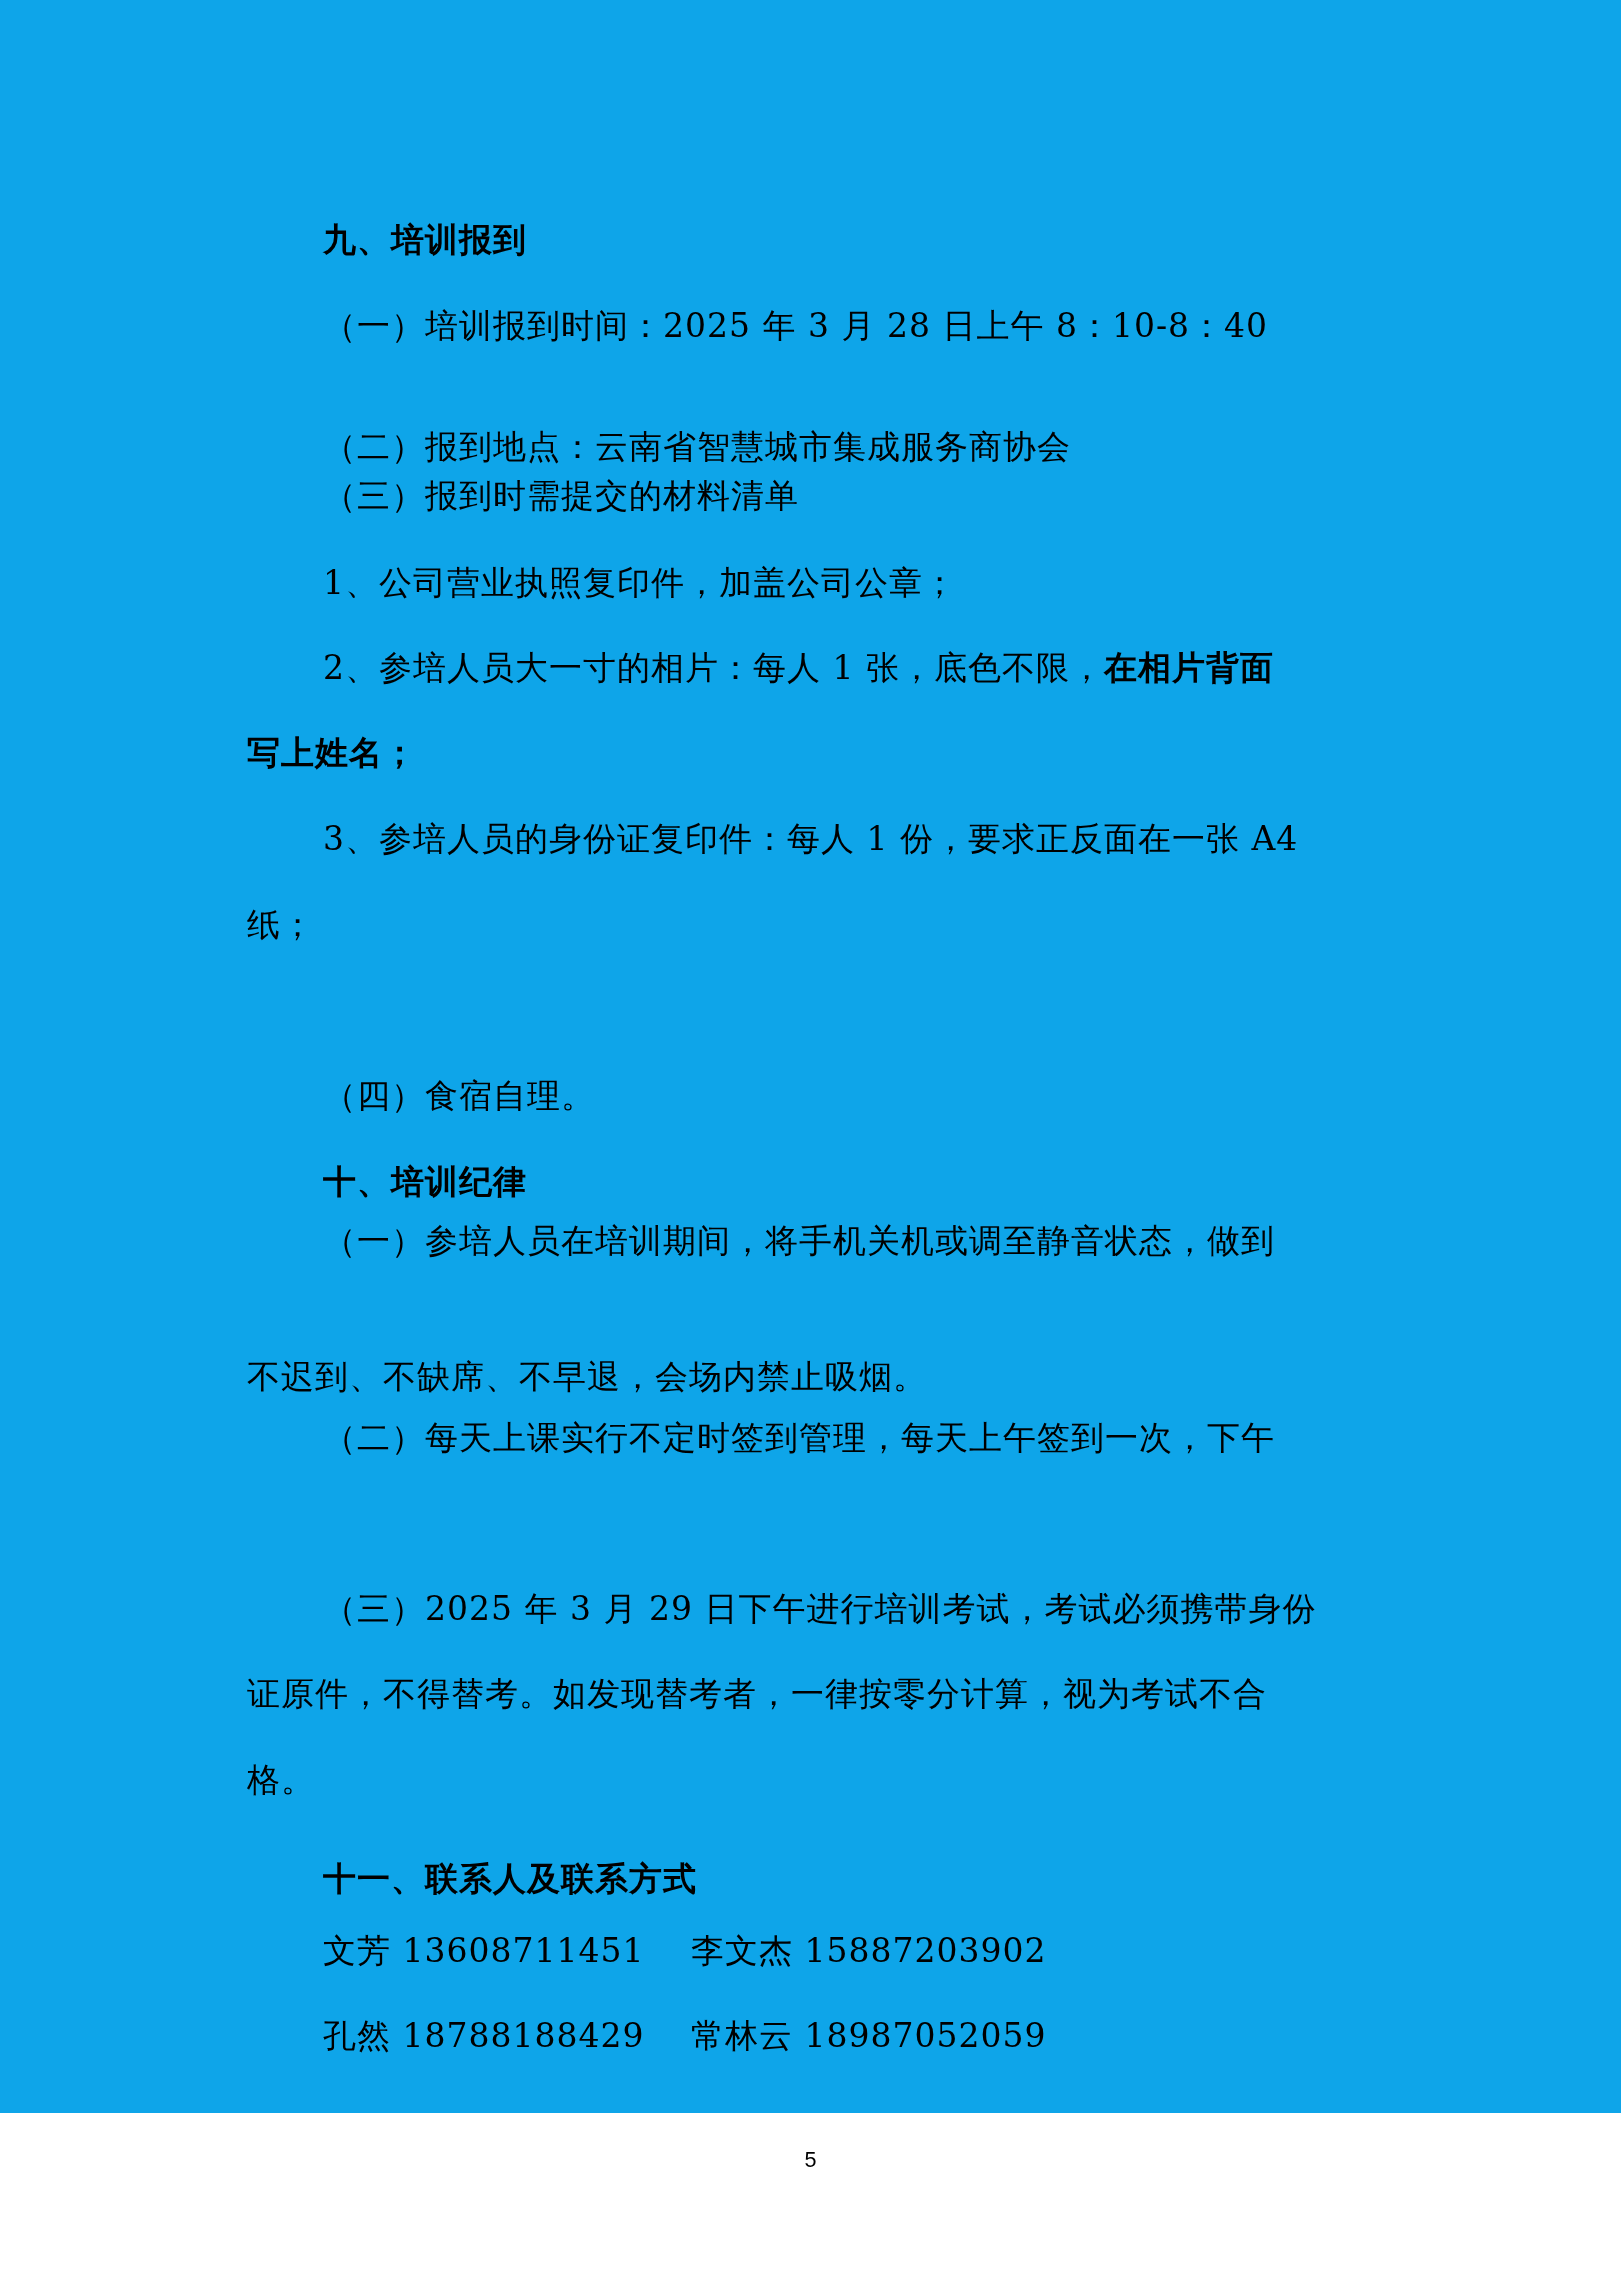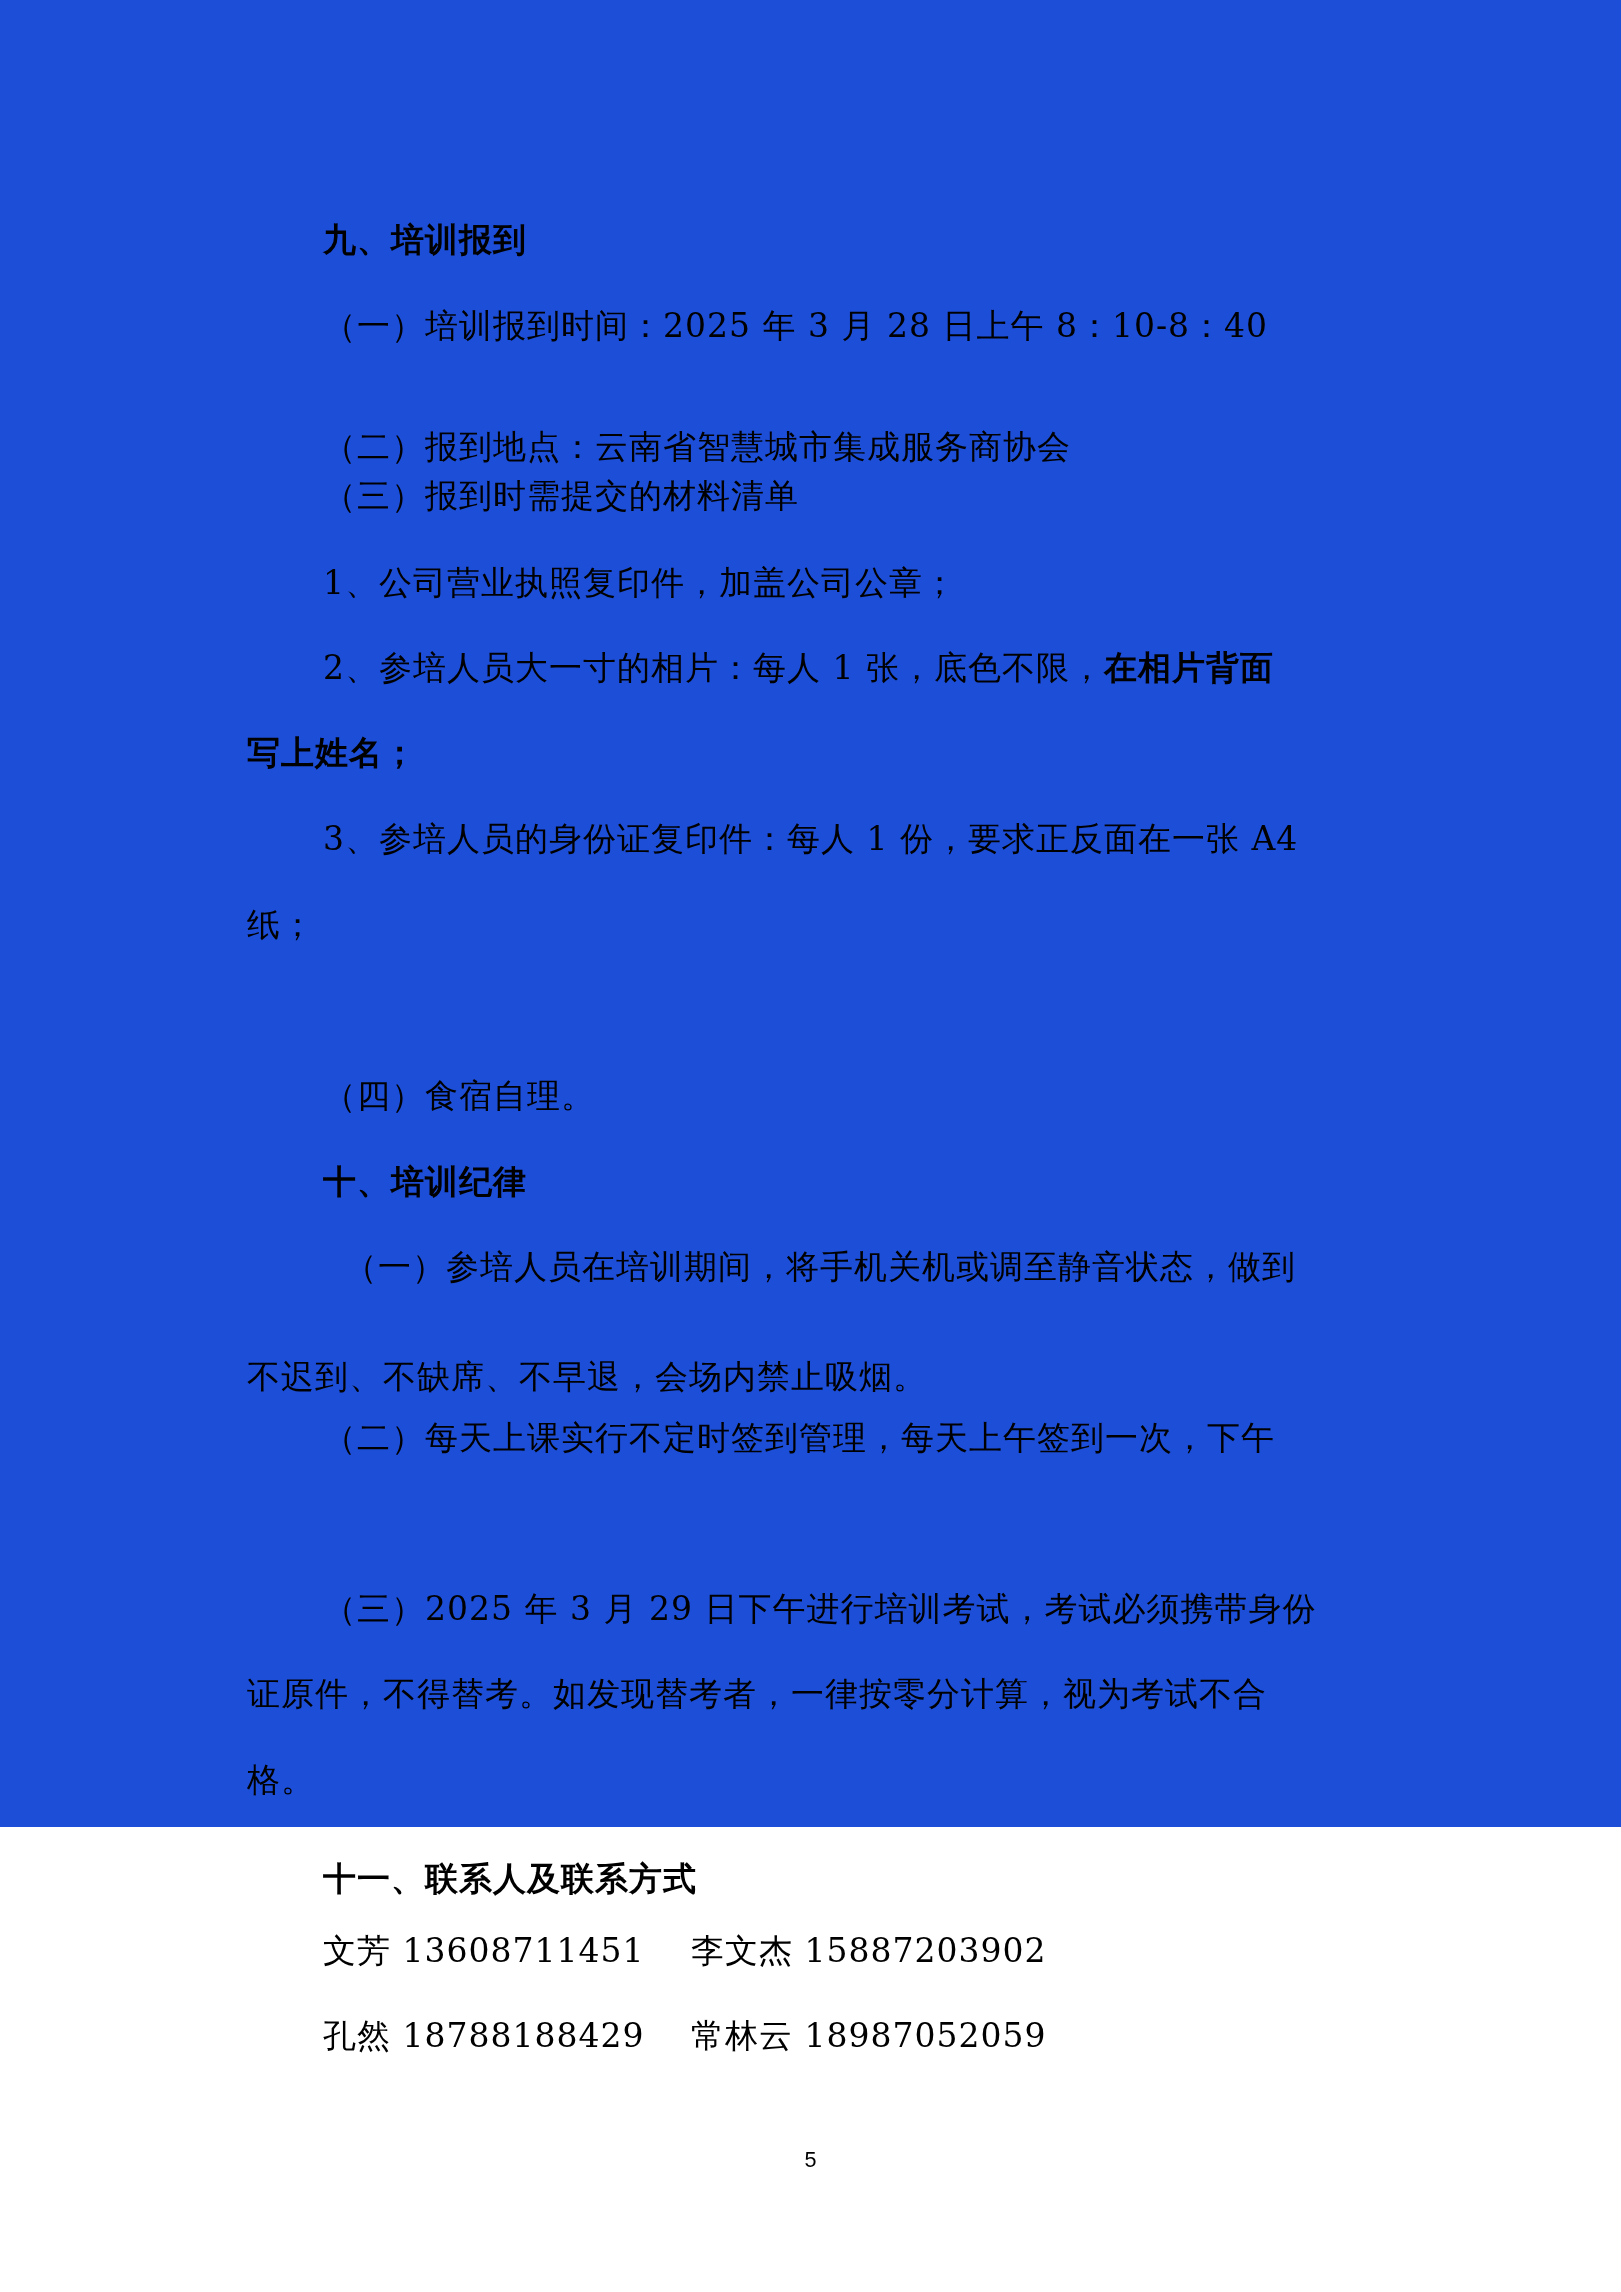--- a/index.html
+++ b/index.html
@@ -1,19 +1,19 @@
 <!DOCTYPE html>
 <html><head>
   <meta charset="utf-8">
   <style>
     html, body { margin: 0; padding: 0; background: #ffffff; }
     body { width: 1621px; height: 2293px; position: relative; overflow: hidden; }
     .page {
-      position: absolute; left: 0; top: 0; width: 1621px; height: 1827px;
-      background: #1d4ed8; color: #000000;
+      position: absolute; left: 0; top: 0; width: 1621px; height: 2113px;
+      background: #0ea5e9; color: #000000;
       font-family: "DejaVu Serif", "Liberation Serif", serif;
     }
     .line {
       position: absolute; left: 247px; width: 1137px;
       font-size: 33px; line-height: 43px; white-space: nowrap;
       letter-spacing: 1px;
     }
     .indent { left: 323px; }
     .h { font-family: "DejaVu Sans", "Liberation Sans", sans-serif; font-weight: bold; font-size: 33px; left: 323px; }
     .b { font-weight: bold; font-family: "DejaVu Sans", "Liberation Sans", sans-serif; }
@@ -44,21 +44,21 @@
   <div class="line b" style="top:731px;">写上姓名；</div>
 
   <div class="line indent" style="top:817px;">3、参培人员的身份证复印件：每人 1 份，要求正反面在一张 A4</div>
   <div class="line" style="top:903px;">纸；</div>
 
 
   <div class="line indent" style="top:1074px;">（四）食宿自理。</div>
 
   <div class="line h" style="top:1160px;">十、培训纪律</div>
 
-  <div class="line indent" style="top:1245px;margin-left:21px;">（一）参培人员在培训期间，将手机关机或调至静音状态，做到</div>
+  <div class="line indent" style="top:1219px;">（一）参培人员在培训期间，将手机关机或调至静音状态，做到</div>
   <div class="line" style="top:1330px;margin-top:25px;">不迟到、不缺席、不早退，会场内禁止吸烟。</div>
 
   <div class="line indent" style="top:1416px;">（二）每天上课实行不定时签到管理，每天上午签到一次，下午</div>
 
   <div class="line indent" style="top:1587px;">（三）2025 年 3 月 29 日下午进行培训考试，考试必须携带身份</div>
   <div class="line" style="top:1672px;">证原件，不得替考。如发现替考者，一律按零分计算，视为考试不合</div>
   <div class="line" style="top:1758px;">格。</div>
 
   <div class="line h" style="top:1844px;margin-top:13px;">十一、联系人及联系方式</div>
 

